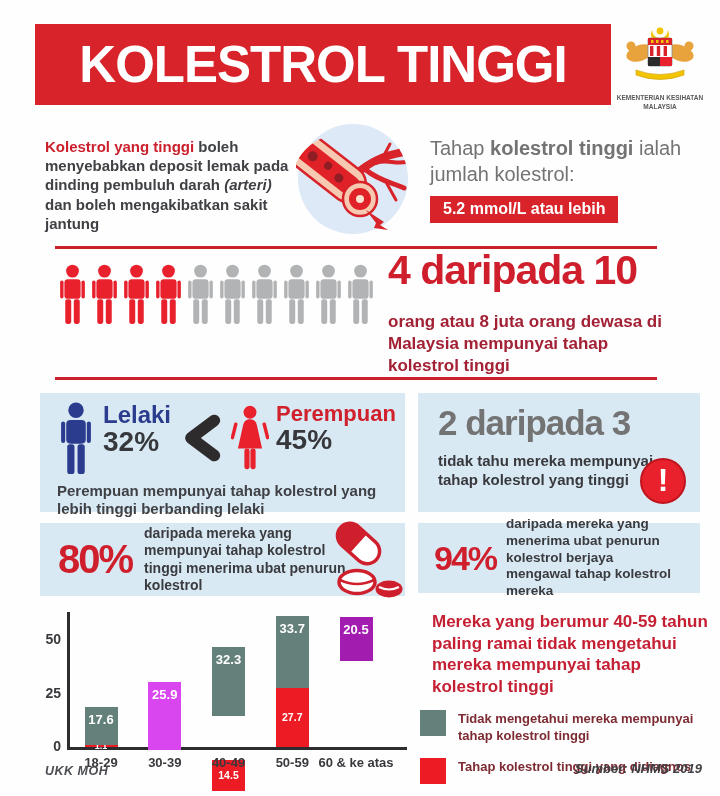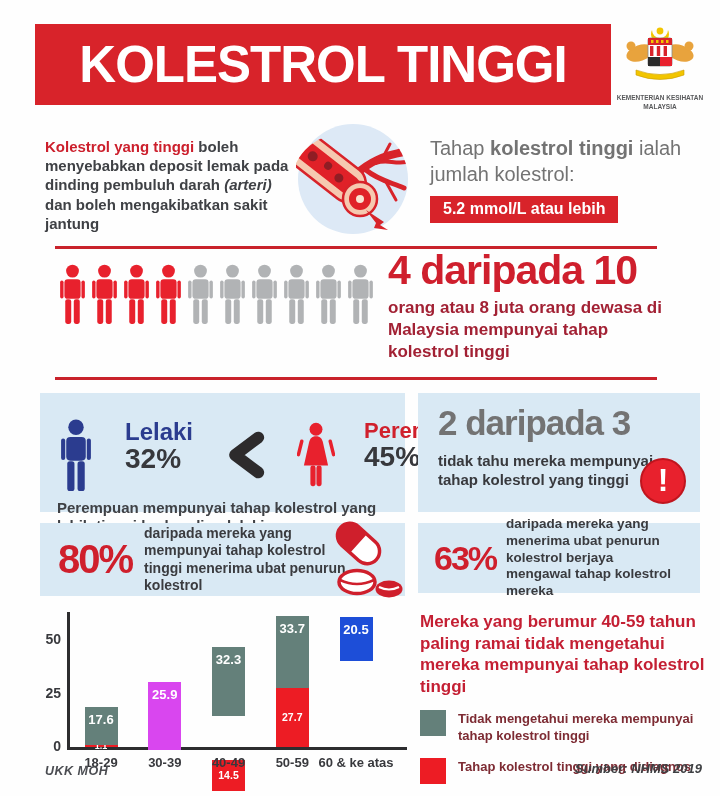--- a/index.html
+++ b/index.html
@@ -23,26 +23,26 @@
   .intro-right .def { font-size:20px; line-height:1.3; color:#737373; }
   .intro-right .def b { font-weight:bold; }
   .mmol-box { display:inline-block; margin-top:9px; background:#d8232a; color:#fff;
               font-size:16px; font-weight:bold; padding:4px 13px 5px; }
 
   
   .divider { position:absolute; left:55px; width:602px; height:3px; background:#c9222b; }
   .people-row { position:absolute; left:58px; top:263px; display:flex; gap:3px; }
   .stat4 { position:absolute; left:388px; top:249px; width:290px; }
   .stat4 .headline { font-size:41px; font-weight:bold; color:#cf1f2d; letter-spacing:-1px; line-height:1.05; }
-  .stat4 .desc { margin-top:5px; font-size:17px; font-weight:bold; line-height:1.28; color:#a22134; }
+  .stat4 .desc { margin-top:19px; font-size:17px; font-weight:bold; line-height:1.28; color:#a22134; }
 
   
   .bluebox { position:absolute; background:#d9e9f4; }
   .box-gender { left:40px; top:393px; width:365px; height:119px; }
-  .gender-row { display:flex; align-items:flex-start; padding:26px 0 0 16px;gap:22px; }
+  .gender-row { display:flex; align-items:flex-start; padding:9px 0 0 16px; }
   .gcol { margin-left:7px; }
   .glabel-m { font-size:24px; font-weight:bold; color:#2b3c8f; line-height:1.05; }
   .glabel-f { font-size:22px; font-weight:bold; color:#d0202c; line-height:1.05; }
   .gval { font-size:28px; font-weight:bold; color:#37383c; line-height:1.1; }
   .chev { margin:12px 10px 0 10px; }
   .gender-caption { padding-left:17px; margin-top:2px; width:340px;
                     font-size:15px; font-weight:bold; line-height:1.22; color:#3f4145; }
 
   .box-2of3 { left:418px; top:393px; width:282px; height:119px; }
   .box-2of3 .headline { position:absolute; left:20px; top:10px; font-size:35px; font-weight:bold;
@@ -64,21 +64,21 @@
 
   
   #chart { position:absolute; left:35px; top:600px; width:380px; height:175px; }
   .ytick { position:absolute; width:26px; text-align:right; font-size:14px; font-weight:bold; color:#38393d; }
   .axis { position:absolute; background:#2d2d2f; }
   .bar-seg { position:absolute; }
   .seg-label { position:absolute; left:0; width:100%; text-align:center; color:#fff; font-weight:bold; }
   .xlabel { position:absolute; width:96px; text-align:center; font-size:13px; font-weight:bold; color:#38393d; }
 
   .age-block { position:absolute; left:420px; top:611px; width:288px; }
-  .age-heading { font-size:17px; font-weight:bold; line-height:1.27; color:#c41f33; }
+  .age-heading { font-size:17px; font-weight:bold; line-height:1.27; color:#c41f33;margin-left:12px; }
   .legend { margin-top:13px; }
   .legend-item { display:flex; align-items:flex-start; margin-bottom:13px; }
   .legend-swatch { width:26px; height:26px; flex:0 0 26px; margin-right:12px; }
   .legend-label { font-size:13px; font-weight:bold; line-height:1.3; color:#7d2b33; padding-top:1px; }
 
   .footer-left { position:absolute; left:45px; top:764px; font-size:12.5px; font-style:italic;
                  font-weight:bold; color:#4b4d52; letter-spacing:0.5px; }
   .footer-right { position:absolute; right:18px; top:761px; font-size:13px; font-style:italic;
                   font-weight:bold; color:#3e4043; }
 </style>
@@ -306,21 +306,21 @@
         <ellipse cx="30" cy="62" rx="18" ry="11.5" fill="#ffffff" stroke="#cf1f2c" stroke-width="3.5"></ellipse>
         <path d="M13 60 Q30 68 47 60" fill="none" stroke="#cf1f2c" stroke-width="2.5"></path>
         <ellipse cx="62" cy="69" rx="13.5" ry="8.5" fill="#cf1f2c"></ellipse>
         <path d="M52 67 Q62 72 72 67" fill="none" stroke="#ffffff" stroke-width="2"></path>
       </svg>
     </span>
   </div>
 
   <div class="bluebox box-63">
     <div class="pct-row">
-      <div class="pct-big small">63%</div>
+      <div class="pct-big small">94%</div>
       <div class="pct-text narrow">daripada mereka yang menerima ubat penurun kolestrol berjaya mengawal tahap kolestrol mereka</div>
     </div>
   </div>
 
   <div id="chart">
       <div class="ytick" style="left: 0px; top: 138px;">0</div>
       <div class="ytick" style="left: 0px; top: 84.5px;">25</div>
       <div class="ytick" style="left: 0px; top: 31px;">50</div>
       <div class="axis" style="left: 32px; top: 12px; width: 2.5px; height: 138px;"></div>
       <div class="axis" style="left: 32px; top: 147px; width: 340px; height: 3px;"></div>
@@ -345,21 +345,21 @@
         <span class="seg-label" style="top: 5px; font-size: 13px;">32.3</span>
       </div>
       <div class="xlabel" style="left: 145.5px; top: 155px;">40-49</div>
       <div class="bar-seg" style="left: 240.75px; width: 33px; top: 87.722px; height: 59.278px; background: rgb(237, 28, 36);">
         <span class="seg-label" style="top: 50%; transform: translateY(-50%); font-size: 10.5px;">27.7</span>
       </div>
       <div class="bar-seg" style="left: 240.75px; width: 33px; top: 15.604px; height: 72.118px; background: rgb(100, 128, 122);">
         <span class="seg-label" style="top: 5px; font-size: 13px;">33.7</span>
       </div>
       <div class="xlabel" style="left: 209.25px; top: 155px;">50-59</div>
-      <div class="bar-seg" style="left: 304.5px; width: 33px; top: 16.888px; height: 43.87px; background: #1d4ed8;">
+      <div class="bar-seg" style="left: 304.5px; width: 33px; top: 16.888px; height: 43.87px; background: #a21caf;">
         <span class="seg-label" style="top: 5px; font-size: 13px;">20.5</span>
       </div>
       <div class="xlabel" style="left: 273px; top: 155px;">60 &amp; ke atas</div>
     </div>
 
   <div class="age-block">
     <div class="age-heading">Mereka yang berumur 40-59 tahun paling ramai tidak mengetahui mereka mempunyai tahap kolestrol tinggi</div>
     <div class="legend">
       <div class="legend-item">
         <span class="legend-swatch" style="background: rgb(100, 128, 122);"></span>

